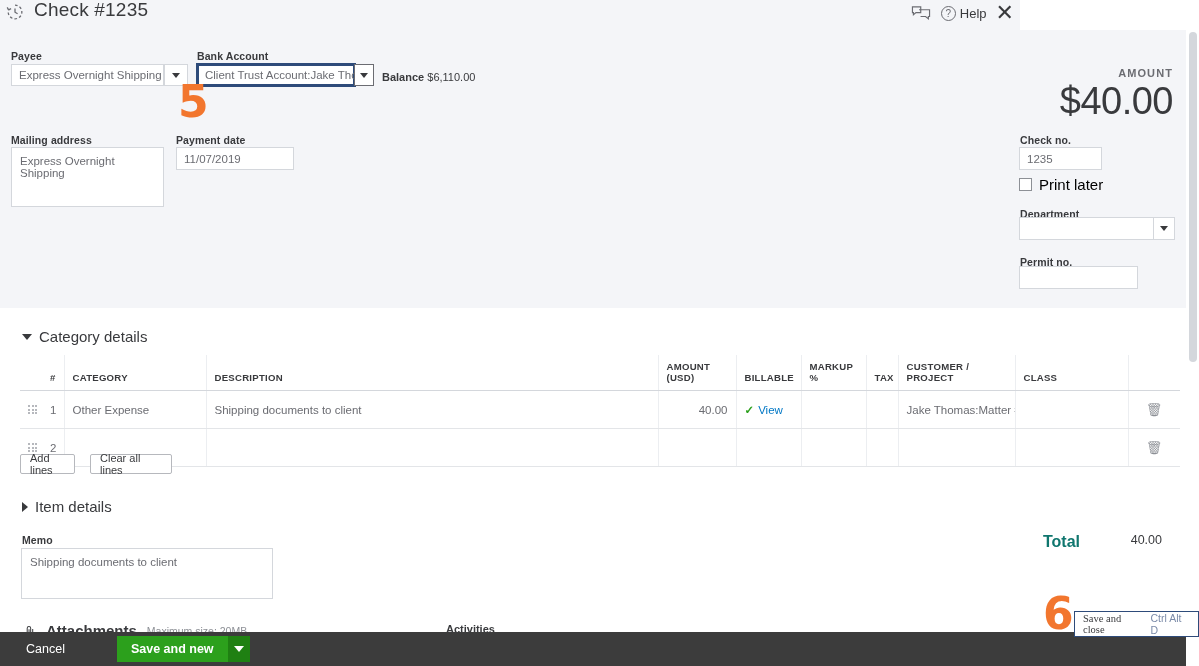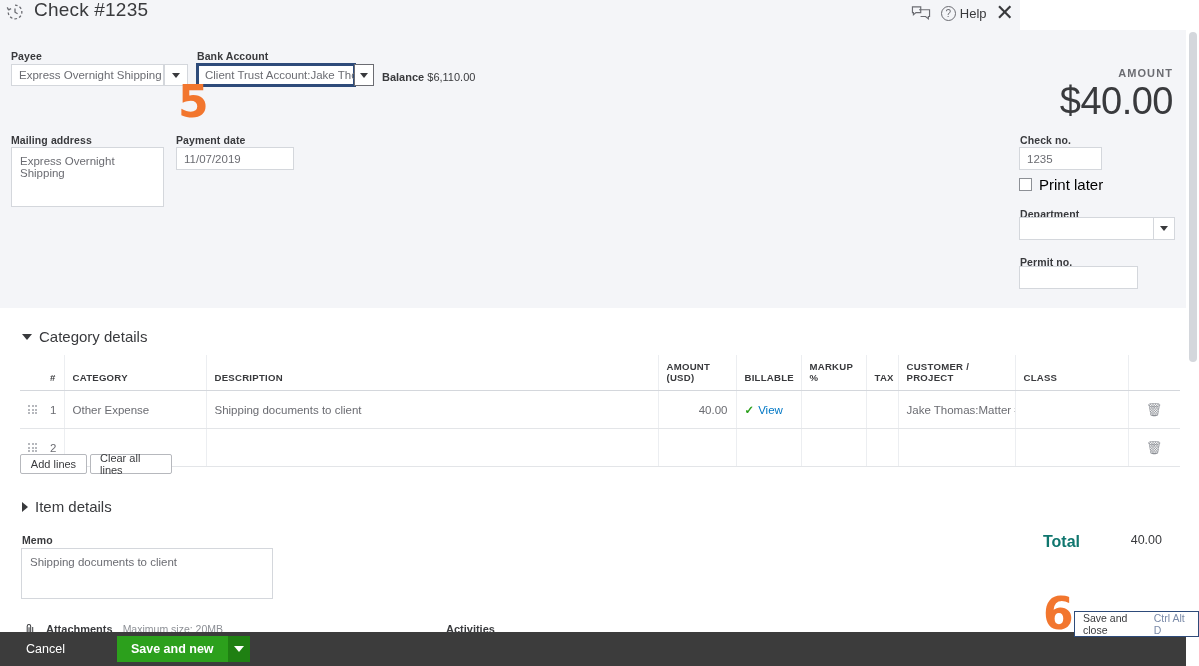--- a/index.html
+++ b/index.html
@@ -159,21 +159,21 @@
     font-size: 11px; color: #393a3d;
     height: 20px; display: flex; align-items: center; justify-content: center;
     padding: 0 9px; border-radius: 2px;
   }
 
   .total-lbl { position: absolute; font-size: 16px; font-weight: 700; color: #0f766e; }
   .total-val { position: absolute; font-size: 12.5px; color: #393a3d; text-align: right; }
 
   
   .attach-row { position: absolute; left: 25px; top: 622px; display: flex; align-items: center; gap: 10px; }
-  .attach-lbl { font-size: 11px; font-weight: 700; color: #393a3d; }
+  .attach-lbl { font-size: 15px; font-weight: 700; color: #393a3d; }
   .attach-max { font-size: 10.5px; color: #8d9096; }
   .attach-clip { width: 11px; height: 13px; color: #393a3d; }
   .activities-lbl { position: absolute; left: 446px; top: 623px; font-size: 11px; font-weight: 700; color: #393a3d; }
 
   
   .footer {
     position: absolute; left: 0; bottom: 0;
     width: 1199px; height: 34px;
     background: #3c3c3c;
     display: flex; align-items: center;
@@ -203,21 +203,21 @@
   
   .save-menu {
     position: absolute; left: 1074px; top: 611px;
     width: 125px; height: 26px;
     background: #ffffff;
     border: 1.6px solid #2e4b7a;
     display: flex; align-items: center;
     padding: 0 8px; gap: 8px;
     z-index: 40;
   }
-  .save-menu-lbl { font-size: 10.5px; color: #393a3d; }
+  .save-menu-lbl { font-size: 10.5px; color: #393a3d; font-family: Liberation Serif, serif; }
   .save-menu-key { font-size: 10.5px; color: #7a8aa8; }
 
   
   .anno {
     position: absolute;
     font-family: "DejaVu Sans", sans-serif;
     font-weight: 700;
     color: #f2762e;
     z-index: 50;
     line-height: 1;
@@ -400,21 +400,21 @@
         <td></td>
         <td></td>
         <td></td>
         <td class="no-rb" style="text-align:center;">
           <span class="trash">🗑</span>
         </td>
       </tr>
     </tbody>
   </table>
 
-  <div class="btn-lite" style="left:20px; top:454px; width:67px;">Add lines</div>
+  <div class="btn-lite" style="left:20px; top:454px; width:55px;">Add lines</div>
   <div class="btn-lite" style="left:90px; top:454px; width:82px;">Clear all lines</div>
 
   <div class="section-title" style="left:22px; top:498px;">
     <span class="tri-right"></span>
     <span>Item details</span>
   </div>
 
   <div class="lbl" style="left:22px; top:534px;">Memo</div>
   <div class="textarea-fld" style="left:21px; top:548px; width:252px; height:51px;">Shipping documents to client</div>
 

